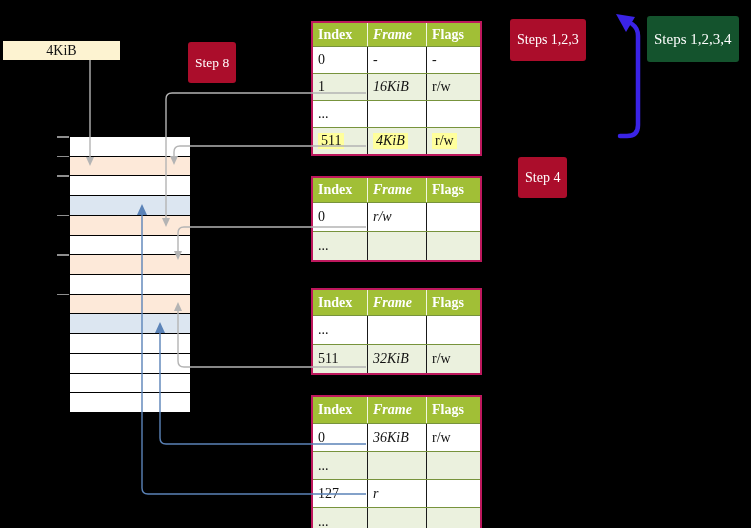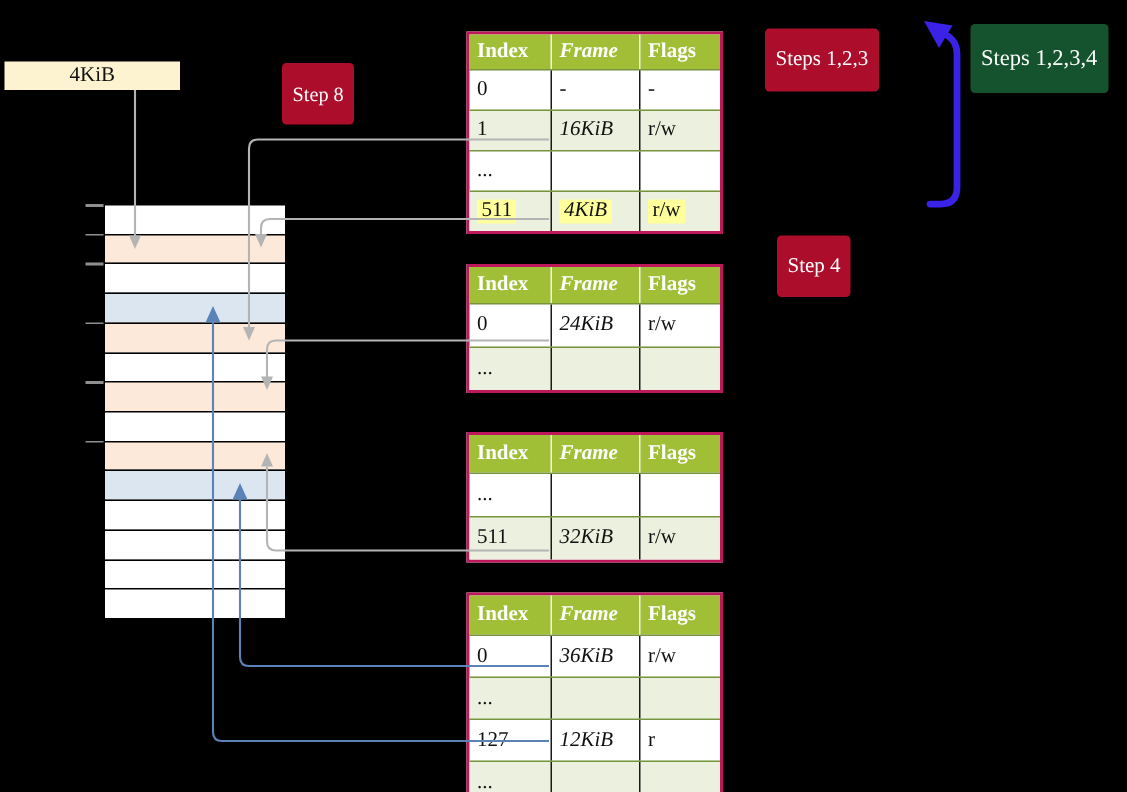--- a/index.html
+++ b/index.html
@@ -136,23 +136,20 @@
     <div class="trow thead">
       <div class="tcell">Index</div>
       <div class="tcell">Frame</div>
       <div class="tcell">Flags</div>
     </div>
     <div class="trow">
       <div class="tcell">
         <span>0</span>
       </div>
       <div class="tcell">
-        <span>24KiB</span>
-      </div>
-      <div class="tcell">
         <span>r/w</span>
       </div>
     </div>
     <div class="trow shade">
       <div class="tcell">
         <span>...</span>
       </div>
       <div class="tcell"></div>
       <div class="tcell"></div>
     </div>
@@ -202,23 +199,20 @@
     <div class="trow shade">
       <div class="tcell">
         <span>...</span>
       </div>
       <div class="tcell"></div>
       <div class="tcell"></div>
     </div>
     <div class="trow">
       <div class="tcell">
         <span>127</span>
-      </div>
-      <div class="tcell">
-        <span>12KiB</span>
       </div>
       <div class="tcell">
         <span>r</span>
       </div>
     </div>
     <div class="trow shade">
       <div class="tcell">
         <span>...</span>
       </div>
       <div class="tcell"></div>

